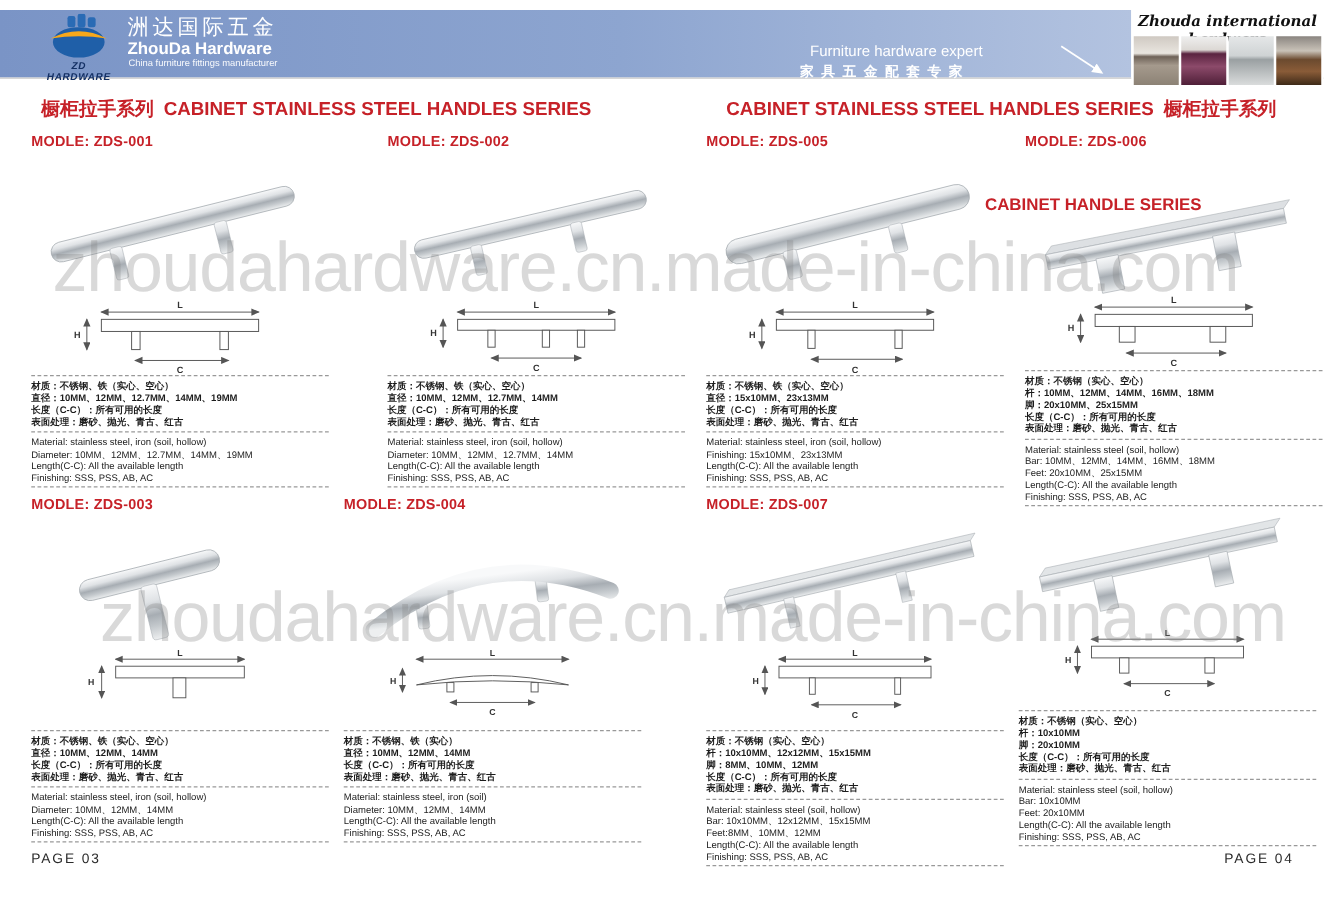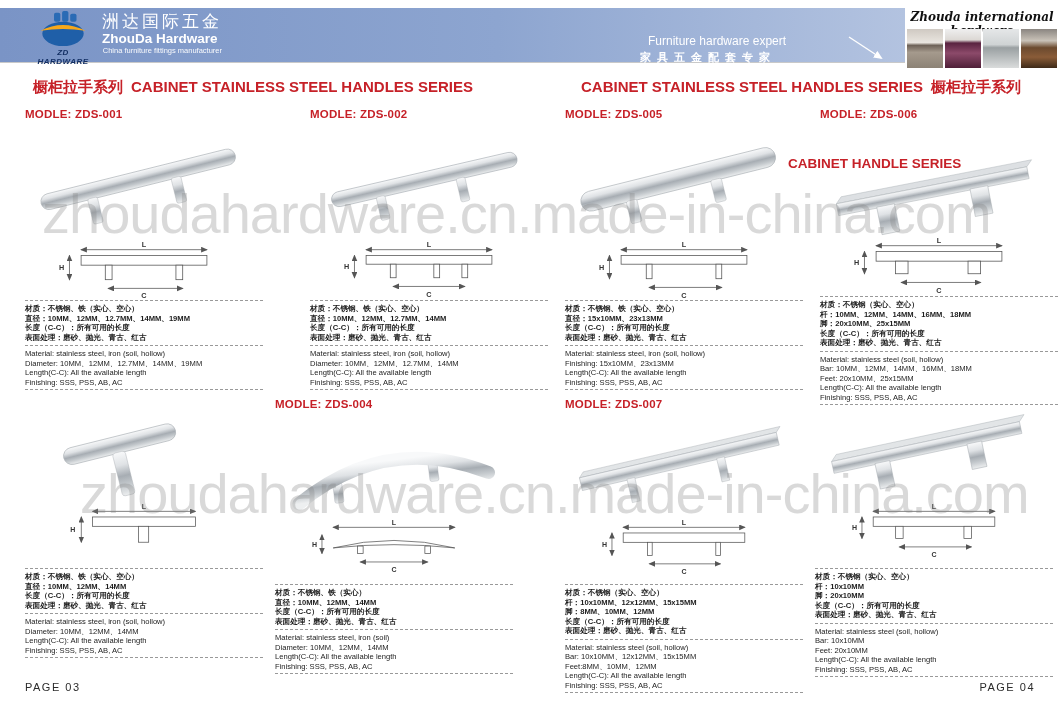--- a/index.html
+++ b/index.html
@@ -295,20 +295,21 @@
           <div>Material: stainless steel (soil, hollow)</div>
           <div>Bar: 10MM、12MM、14MM、16MM、18MM</div>
           <div>Feet: 20x10MM、25x15MM</div>
           <div>Length(C-C): All the available length</div>
           <div>Finishing: SSS, PSS, AB, AC</div>
         </div>
     </div>
   </div>
 
   <div class="cell" style="left:25px;top:398px;">
+    <div class="model">MODLE: ZDS-003</div>
     <div class="photo r2">
       <svg viewBox="0 0 238 104">
         <g transform="rotate(-14 110 48)">
           <rect x="38" y="34" width="115" height="17" rx="8.5" fill="url(#gSilver)" stroke="#a6acb1" stroke-width=".6"></rect>
           <rect x="86" y="50" width="13" height="44" rx="3" fill="url(#gSilver)" stroke="#a6acb1" stroke-width=".4"></rect>
         </g>
       </svg>
     </div>
     <div class="drawing r2">
       <svg viewBox="0 0 180 62">

